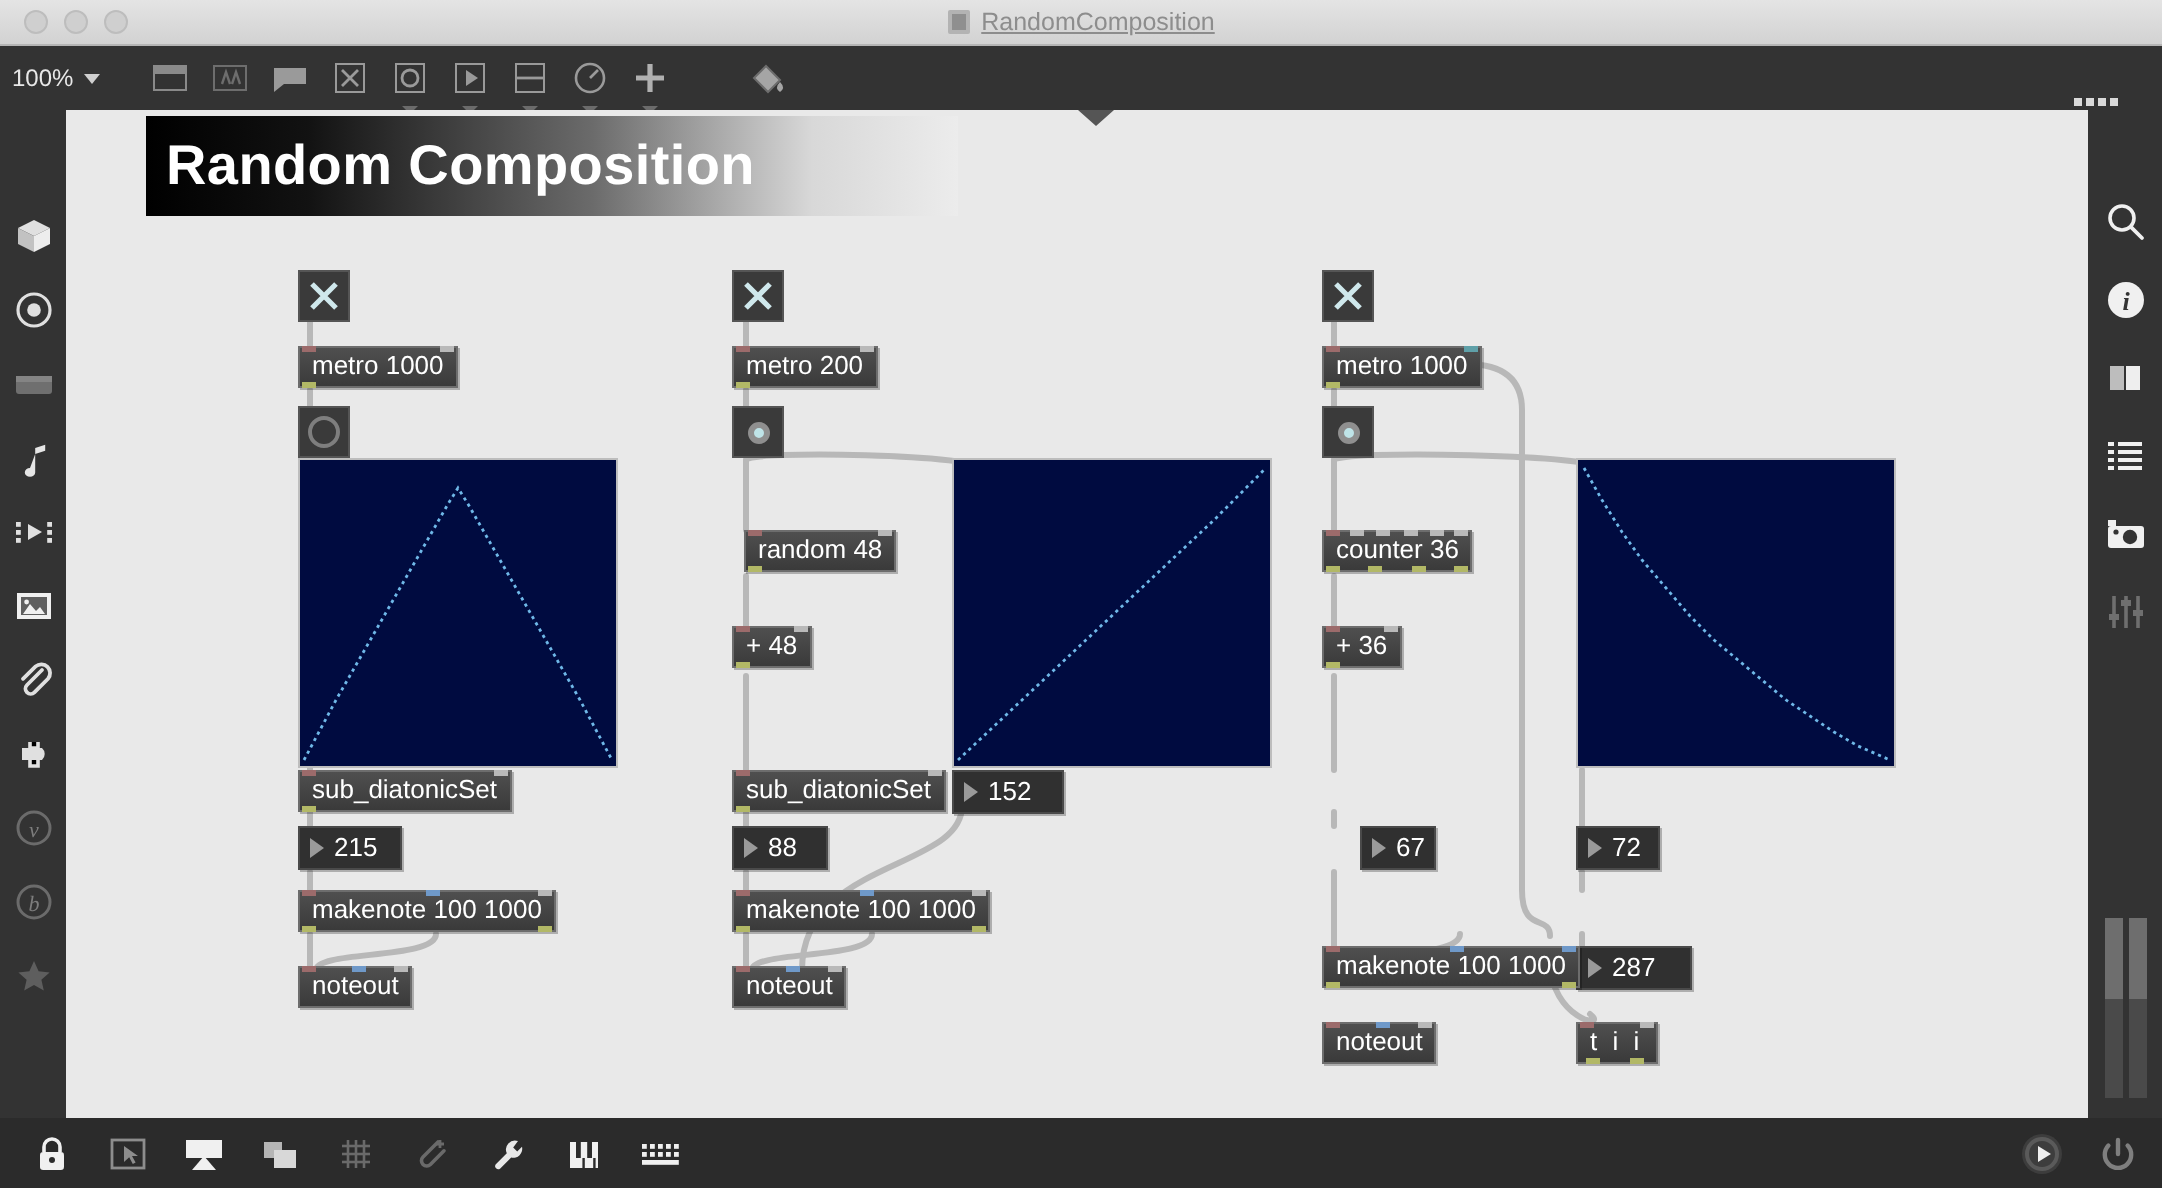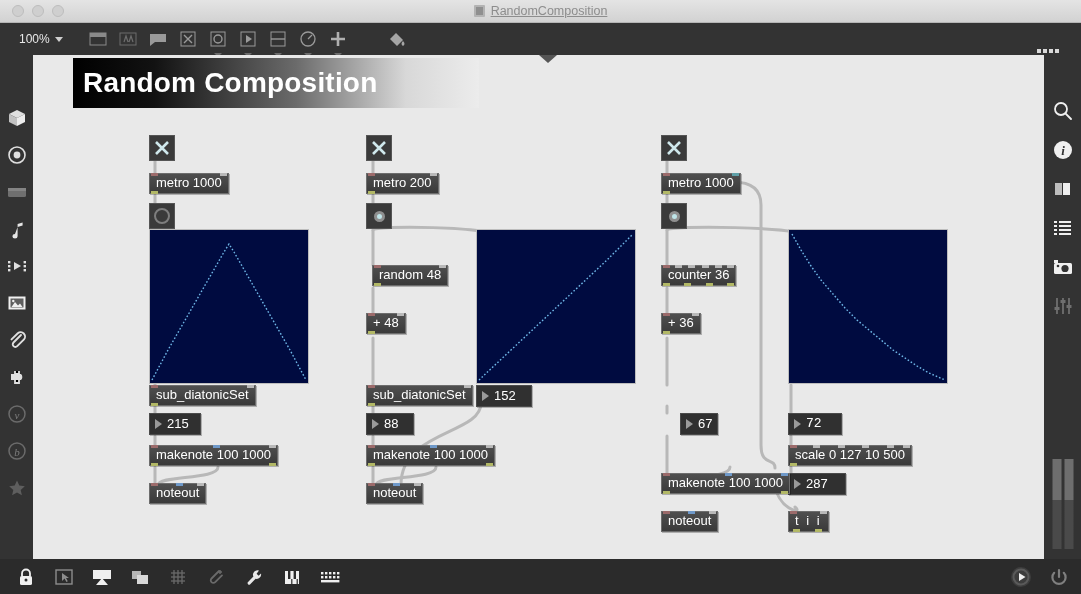--- a/index.html
+++ b/index.html
@@ -33,21 +33,21 @@
     content:""; position:absolute; left:2px; top:2px; right:2px; bottom:2px;
     background:#8f8f8f;
   }
 
   
   .toolbar {
     position:absolute; left:0; top:23px; width:1081px; height:32px;
     background:#333333; display:flex; align-items:center;
   }
   .zoom-pill {
-    margin-left:13px; color:#e8e8e8; font-size:12px;
+    margin-left:0; color:#e8e8e8; font-size:12px;
     display:flex; align-items:center; gap:5px; padding:2px 6px;
   }
   .caret-down {
     width:0;height:0;border-left:4px solid transparent;border-right:4px solid transparent;
     border-top:5px solid #cfcfcf;
   }
   .tbgroup { display:flex; align-items:center; gap:8px; margin-left:18px; }
   .tbtool { position:relative; width:22px; height:22px; cursor:pointer; }
   .tbtool svg { display:block; }
   .tb-caret {
@@ -555,29 +555,22 @@
       <i class="io out" style="left:1px;bottom:-1px;"></i>
     </div>
     <div class="scope" style="left:755px; top:174px; width:160px; height:155px;">
       <svg width="158" height="153" viewBox="0 0 158 153" preserveAspectRatio="none">
         <polyline points="3,4 12,20 22,36 32,50 44,64 56,78 68,90 80,100 92,110 104,120 116,128 128,136 140,143 156,150" fill="none" stroke="#6fb8e8" stroke-width="1.4" stroke-dasharray="1.6 2"></polyline>
       </svg>
     </div>
     <div class="numbox" style="left:647px; top:358px; width:38px;">
       <span>67</span>
     </div>
-    <div class="numbox" style="left:755px; top:358px; width:54px;font-family:Liberation Mono, monospace;">
+    <div class="numbox" style="left:755px; top:358px; width:42px;">
       <span>72</span>
-    </div>
-    <div class="obj" style="left:755px; top:390px;">
-      <span>scale 0 127 10 500</span>
-      <i class="io in-hot" style="left:1px;top:-1px;"></i><i class="io in-cold" style="left:20%;top:-1px;"></i>
-      <i class="io in-cold" style="left:40%;top:-1px;"></i><i class="io in-cold" style="left:60%;top:-1px;"></i>
-      <i class="io in-cold" style="left:80%;top:-1px;"></i><i class="io in-cold" style="right:1px;top:-1px;"></i>
-      <i class="io out" style="left:1px;bottom:-1px;"></i>
     </div>
     <div class="numbox" style="left:755px; top:418px; width:58px;">
       <span>287</span>
     </div>
     <div class="obj" style="left:628px; top:418px;">
       <span>makenote 100 1000</span>
       <i class="io in-hot" style="left:1px;top:-1px;"></i><i class="io in-blue" style="left:50%;top:-1px;"></i><i class="io in-blue" style="right:1px;top:-1px;"></i>
       <i class="io out" style="left:1px;bottom:-1px;"></i><i class="io out" style="right:1px;bottom:-1px;"></i>
     </div>
     <div class="obj" style="left:628px; top:456px;">

